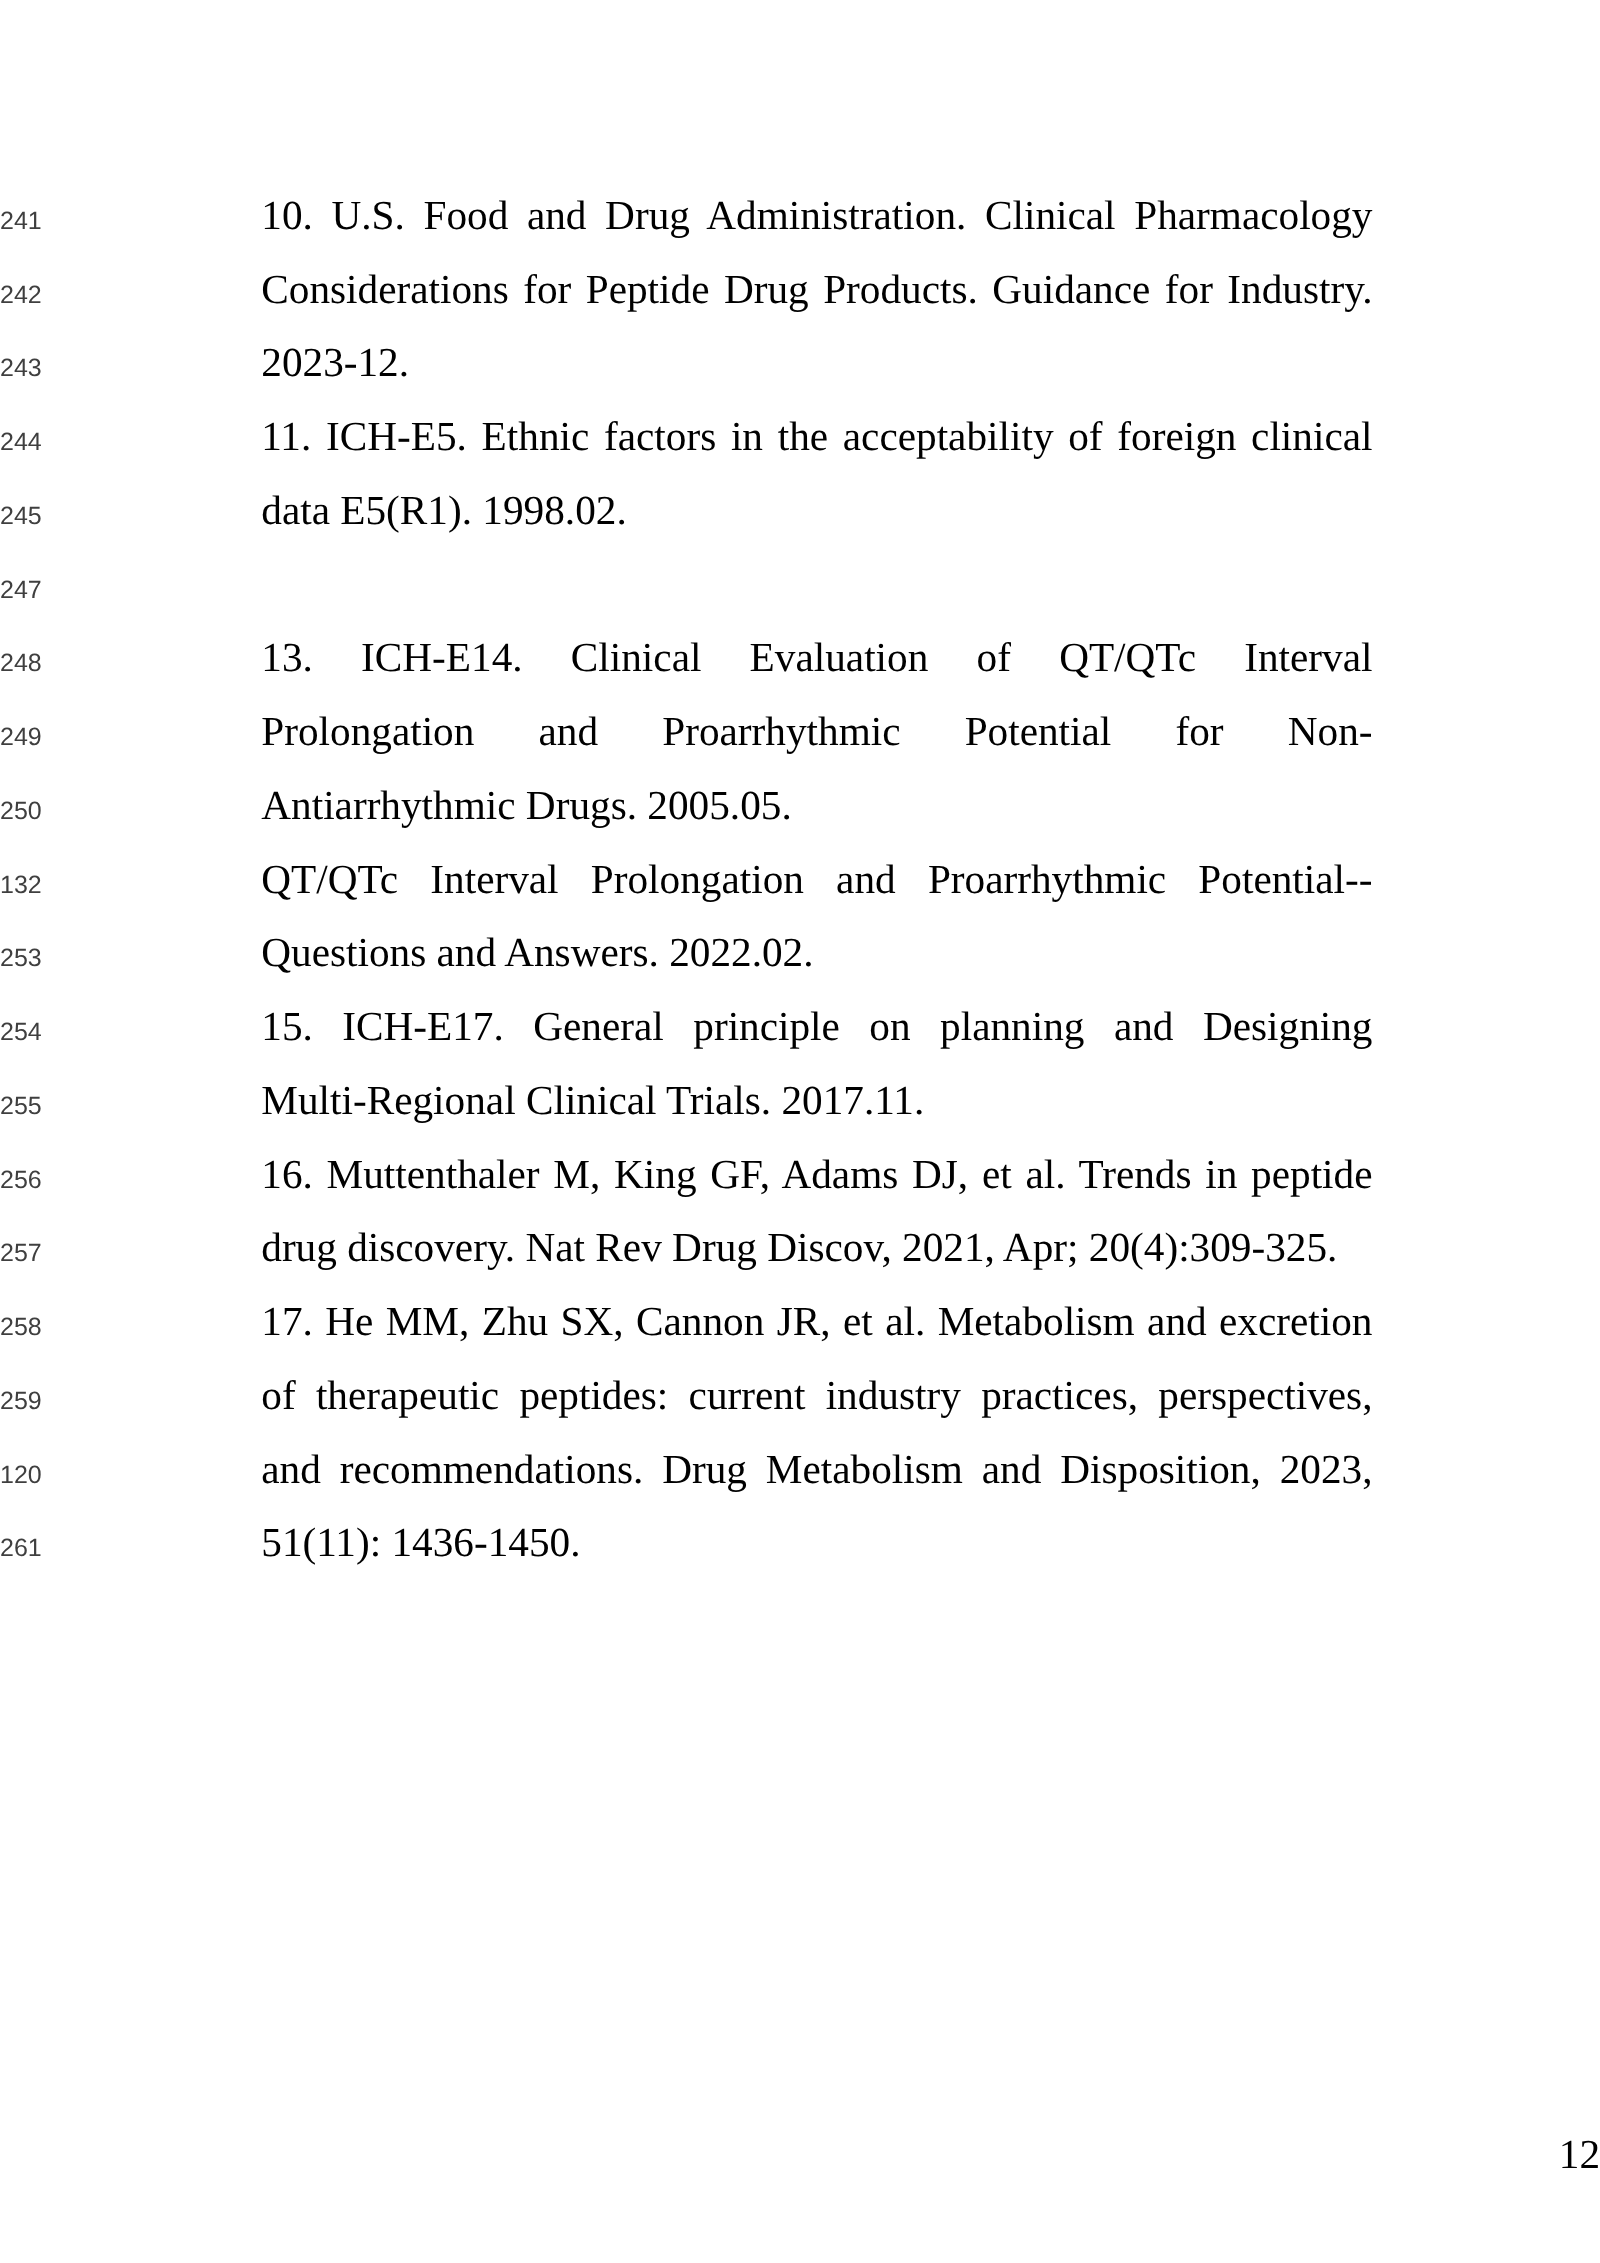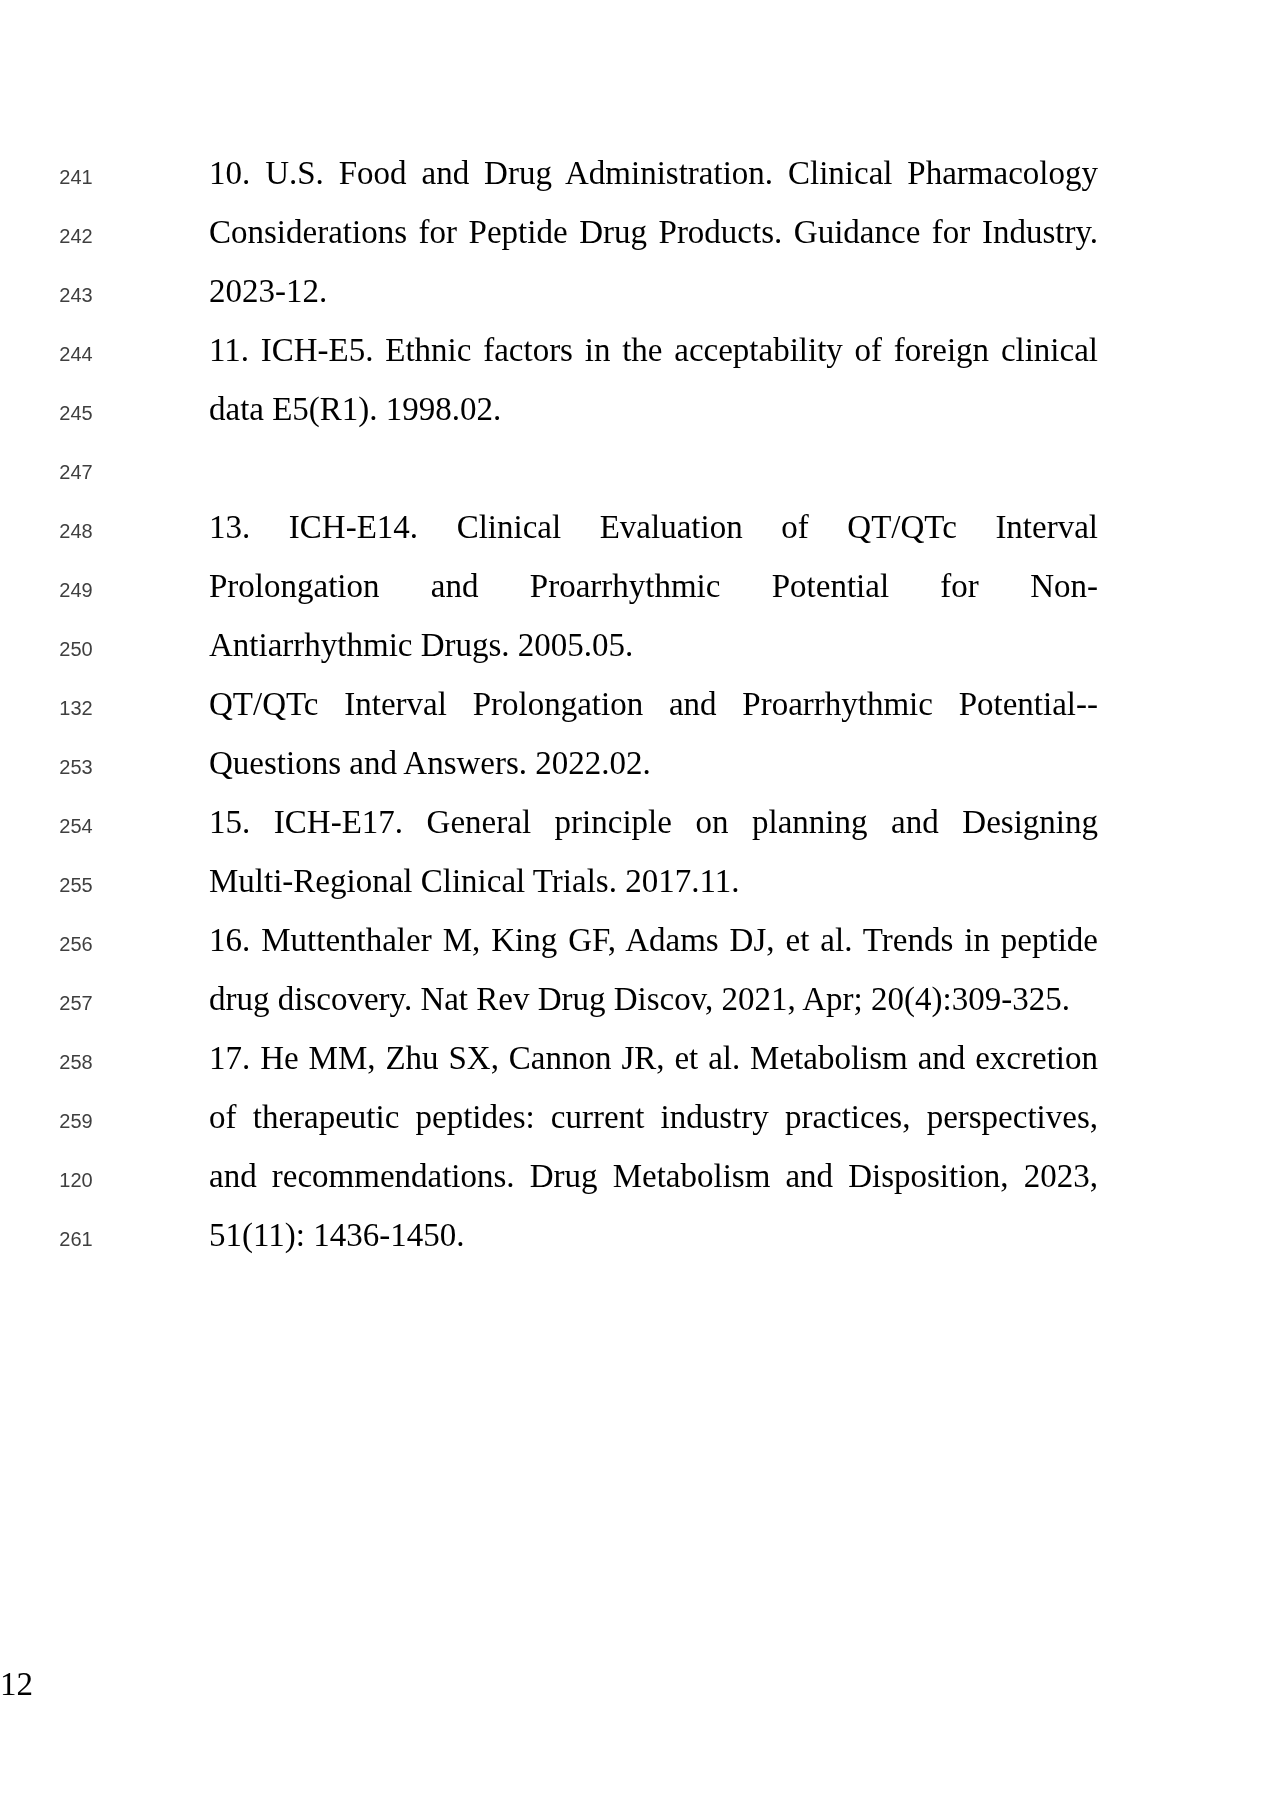--- a/index.html
+++ b/index.html
@@ -20,45 +20,45 @@
     top: 144px;
     left: 0;
   }
   .row {
     display: flex;
     height: 59px;
     align-items: stretch;
   }
   .num {
     flex: 0 0 152px;
-    text-align: center;
+    text-align: left;
     font-family: "Liberation Sans", "DejaVu Sans", sans-serif;
     font-size: 20px;
     line-height: 59px;
     color: #3f3f3f;
     transform: translateY(4px);
   }
   .txt {
     flex: 0 0 889px;
     margin-left: 57px;
     font-size: 33px;
     line-height: 59px;
     white-space: nowrap;
   }
   .txt.j {
     white-space: normal;
     text-align: justify;
     text-align-last: justify;
   }
   .pagenum {
     position: absolute;
-    top: 1668px;
+    top: 1708px;
     left: 0;
     width: 1280px;
-    text-align: left;
+    text-align: right;
     font-size: 33px;
     line-height: 33px;
     color: #000000;
   }
 </style>
 </head>
 <body>
 
 <div class="doc">
   <div class="lines" id="lines">

